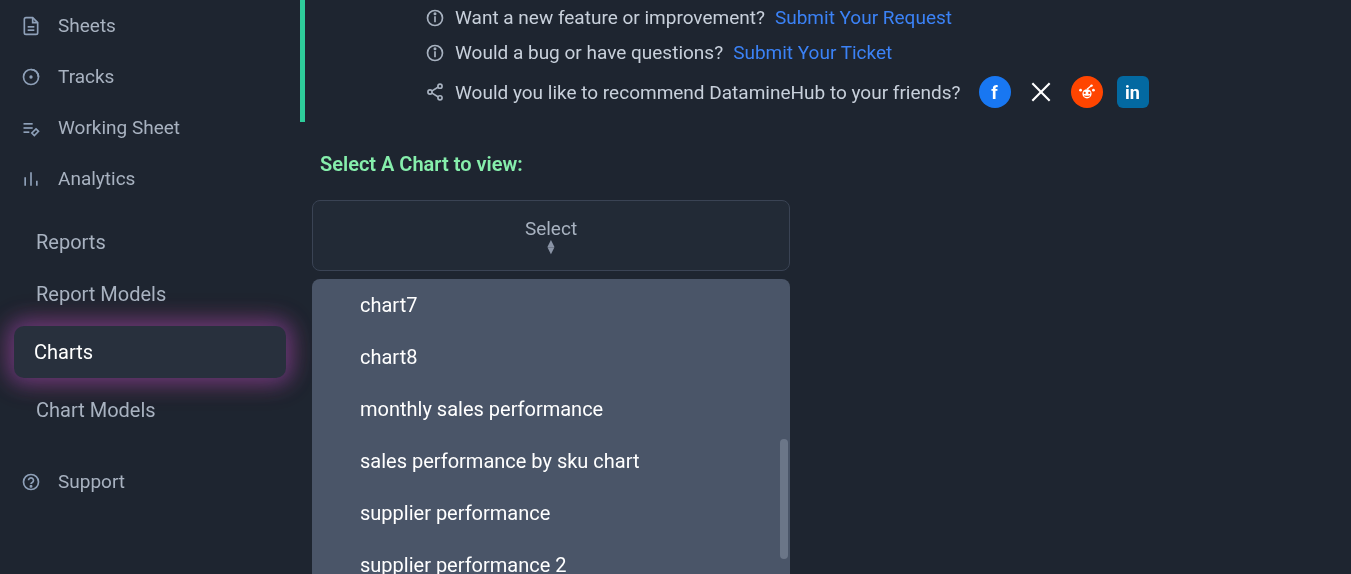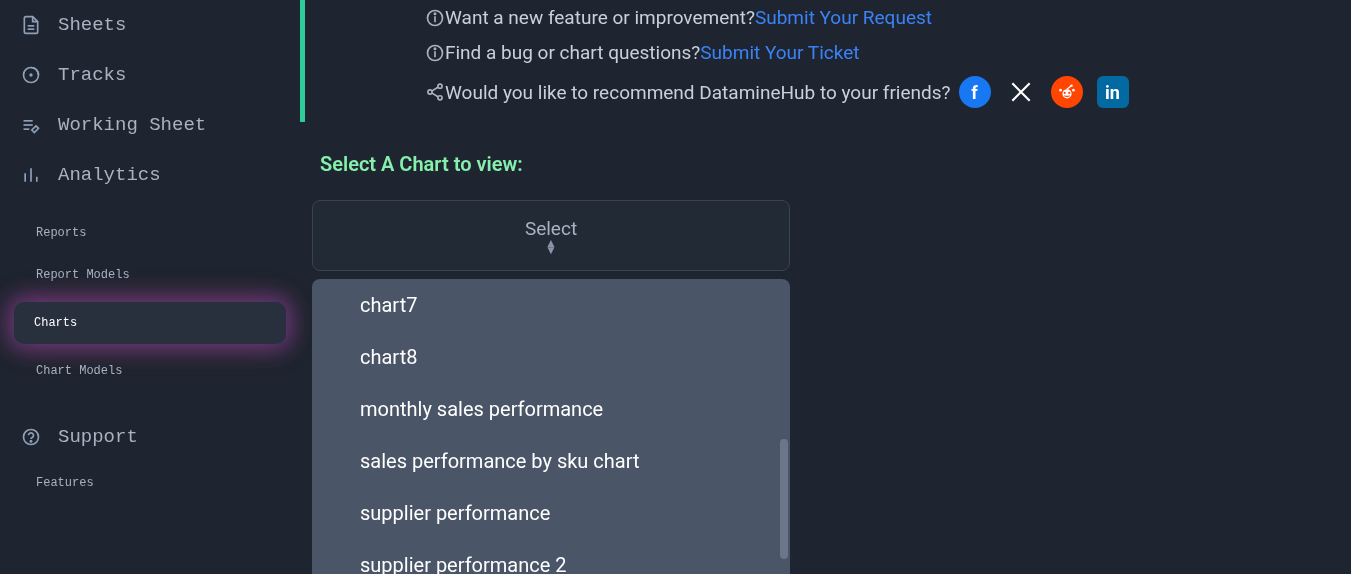--- a/index.html
+++ b/index.html
@@ -19,32 +19,31 @@
     flex-shrink: 0;
   }
   .nav-item {
     display: flex;
     align-items: center;
     gap: 16px;
     padding: 14px 20px;
     color: #a8b2c0;
     font-size: 19px;
     cursor: pointer;
-    font-family: Liberation Mono, monospace;
   }
   .nav-item .icon {
     width: 22px;
     height: 22px;
     display: flex;
     align-items: center;
     justify-content: center;
   }
   .nav-item.sub {
     padding-left: 36px;
-    font-size: 12px;
+    font-size: 20px;
   }
   .nav-item.highlighted {
     margin: 6px 14px;
     border-radius: 10px;
     background: #28303d;
     color: #fff;
     box-shadow: 0 0 20px 6px rgba(156, 75, 220, 0.4), 0 0 30px 2px rgba(225, 60, 60, 0.3);
     padding: 14px 20px;
   }
   .main {
@@ -53,21 +52,21 @@
     position: relative;
   }
   .banner {
     border-left: 5px solid #2ecc9a;
     padding: 0 0 8px 120px;
     margin-bottom: 30px;
   }
   .banner-row {
     display: flex;
     align-items: center;
-    gap: 0;
+    gap: 10px;
     padding: 6px 0;
     font-size: 19px;
     color: #c8d0db;
   }
   .banner-row .icon {
     width: 20px;
     height: 20px;
     display: flex;
     align-items: center;
     justify-content: center;
@@ -217,23 +216,20 @@
 
   <div class="nav-item">
     <span class="icon">
       <svg width="20" height="20" viewBox="0 0 24 24" fill="none" stroke="#8ea0b8" stroke-width="2">
           <circle cx="12" cy="12" r="9"></circle>
           <path d="M9 10a3 3 0 1 1 4.5 2.6c-.9.5-1.5 1-1.5 1.9"></path>
           <circle cx="12" cy="17" r="0.8" fill="#8ea0b8"></circle>
         </svg>
     </span>
     <span>Support</span>
-  </div>
-  <div class="nav-item sub">
-    <span>Features</span>
   </div>
 </aside>
 
 <main class="main">
   <div class="banner">
     <div class="banner-row">
       <span class="icon">
         <svg width="20" height="20" viewBox="0 0 24 24" fill="none" stroke="#a8b2c0" stroke-width="2">
             <circle cx="12" cy="12" r="9"></circle>
             <line x1="12" y1="10" x2="12" y2="17"></line>
@@ -244,21 +240,21 @@
       <span class="link">Submit Your Request</span>
     </div>
     <div class="banner-row">
       <span class="icon">
         <svg width="20" height="20" viewBox="0 0 24 24" fill="none" stroke="#a8b2c0" stroke-width="2">
             <circle cx="12" cy="12" r="9"></circle>
             <line x1="12" y1="10" x2="12" y2="17"></line>
             <circle cx="12" cy="7" r="0.8" fill="#a8b2c0"></circle>
           </svg>
       </span>
-      <span>Find a bug or chart questions?</span>
+      <span>Would a bug or have questions?</span>
       <span class="link">Submit Your Ticket</span>
     </div>
     <div class="banner-row">
       <span class="icon">
         <svg width="20" height="20" viewBox="0 0 24 24" fill="none" stroke="#a8b2c0" stroke-width="2">
             <circle cx="18" cy="5" r="2.5"></circle>
             <circle cx="6" cy="12" r="2.5"></circle>
             <circle cx="18" cy="19" r="2.5"></circle>
             <line x1="8" y1="11" x2="16" y2="6"></line>
             <line x1="8" y1="13" x2="16" y2="18"></line>

